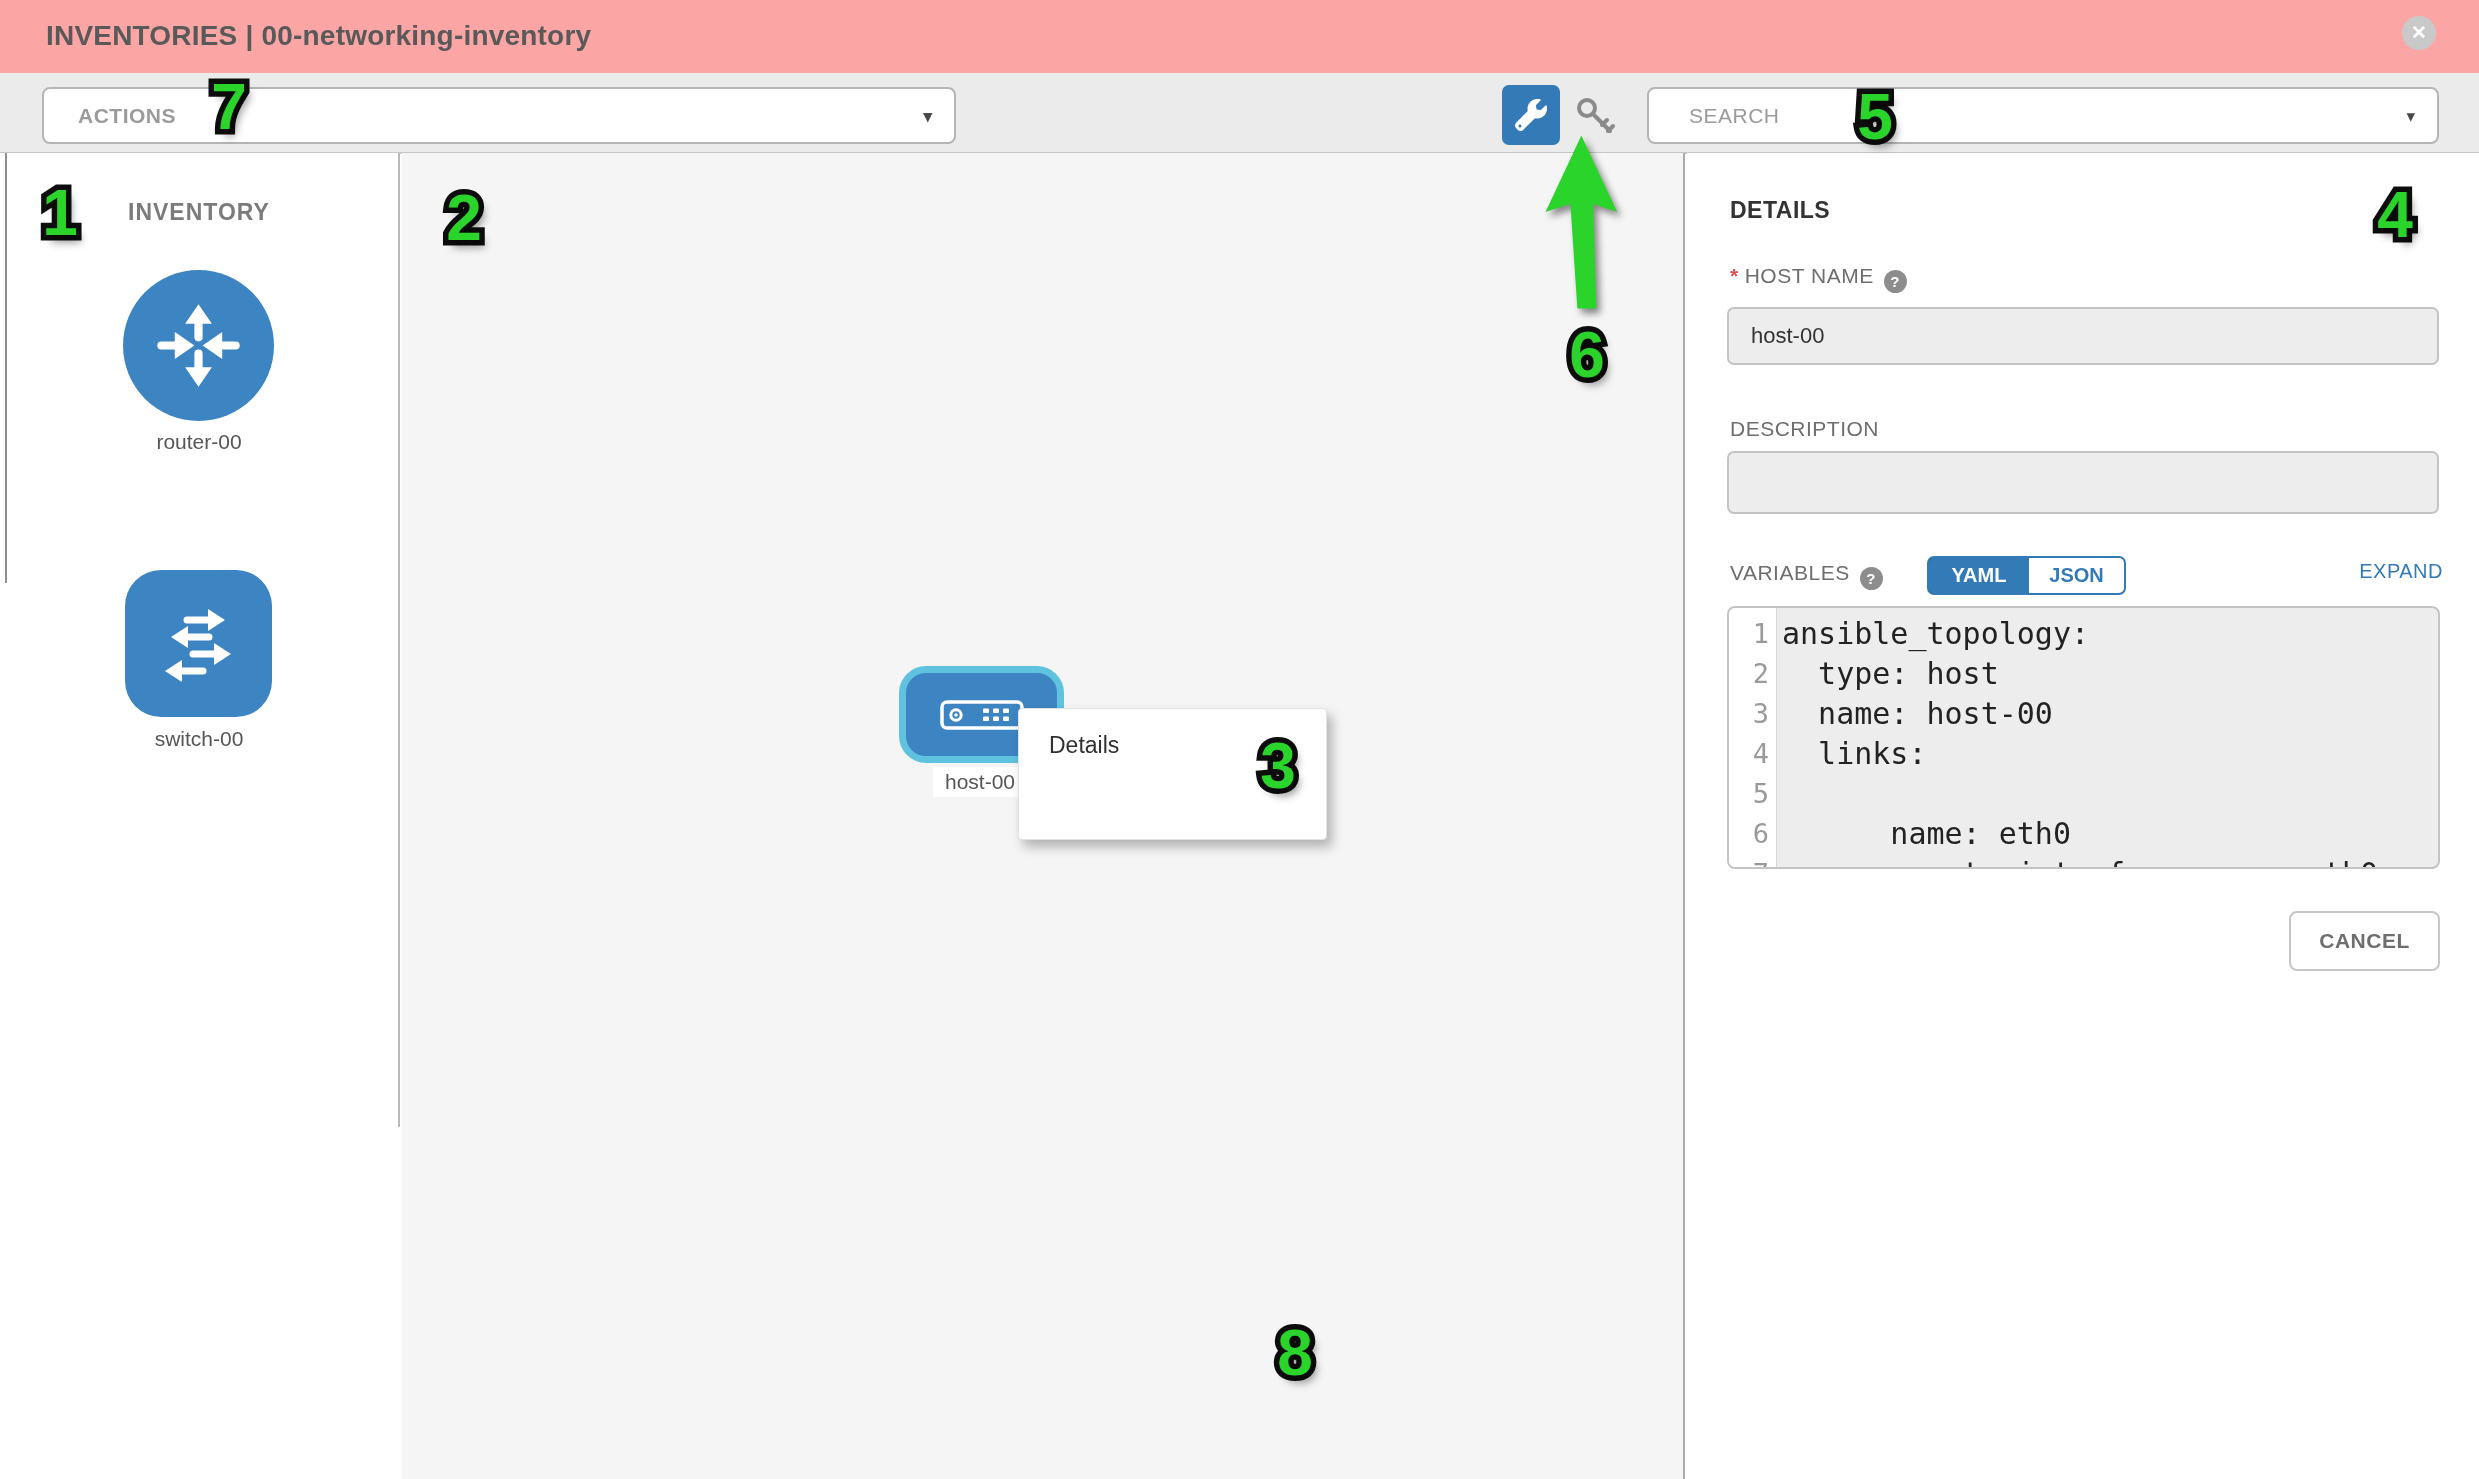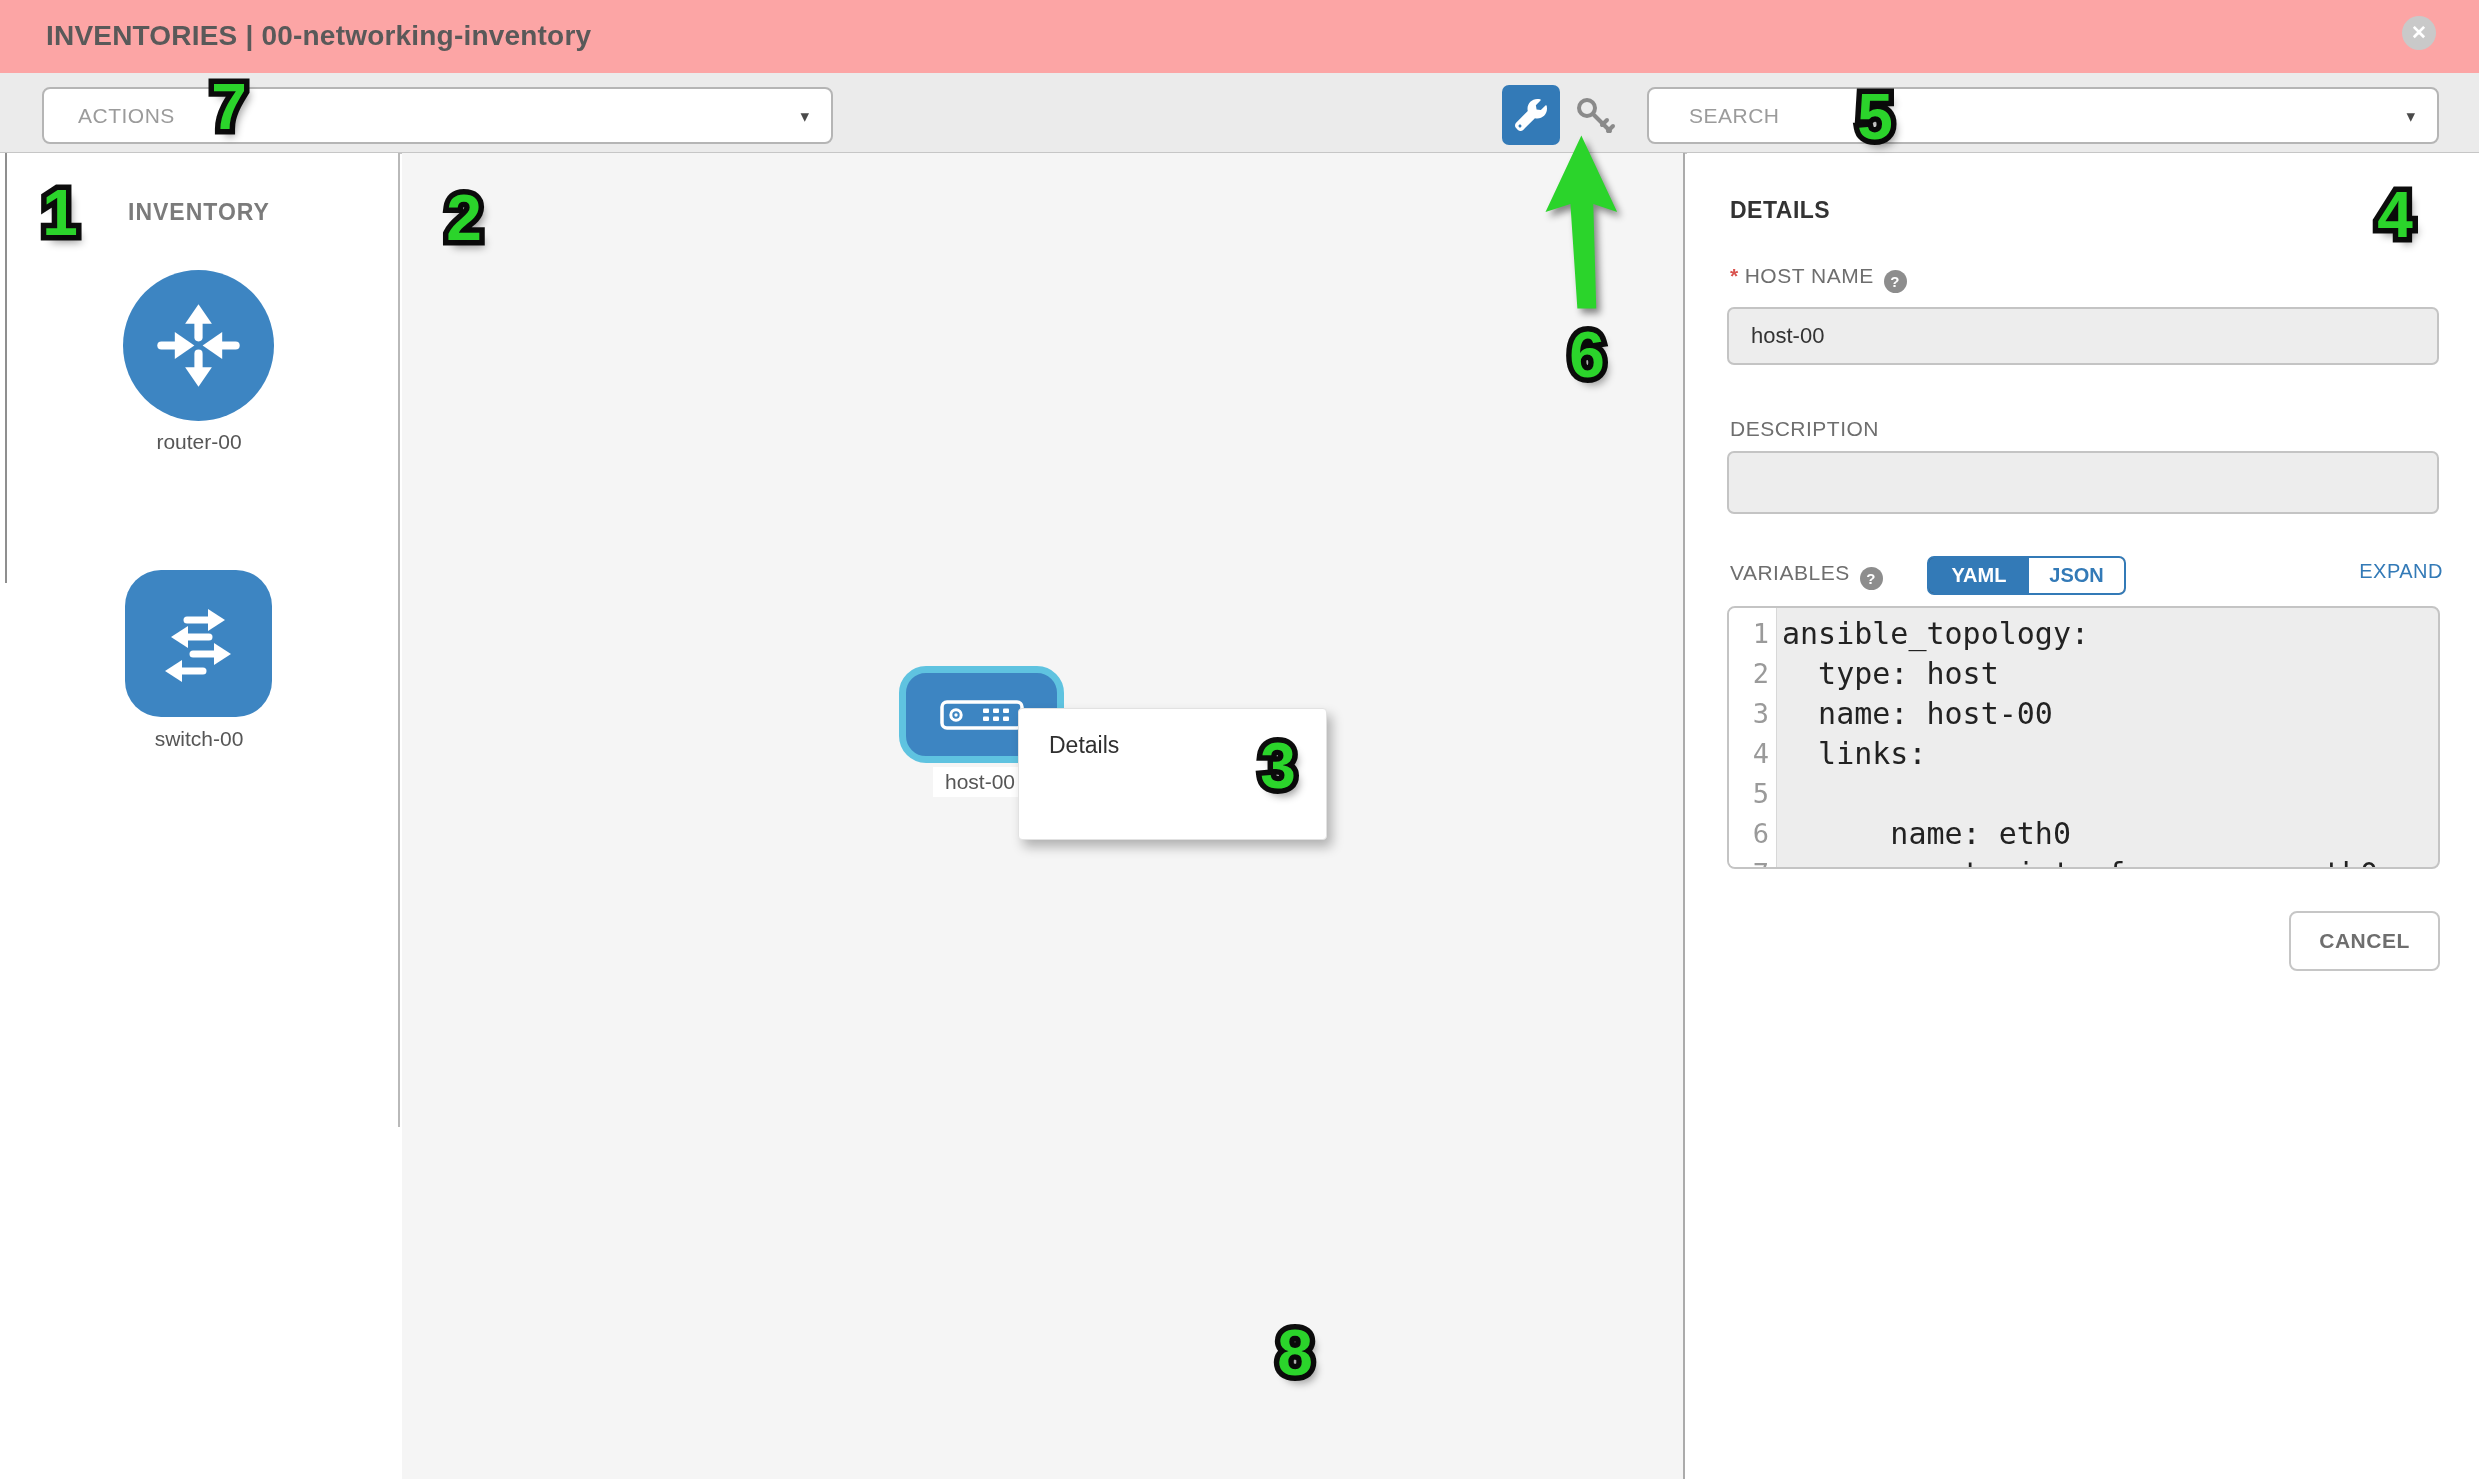--- a/index.html
+++ b/index.html
@@ -10,21 +10,21 @@
   
   .header { position:absolute; left:0; top:0; width:2480px; height:86px; background:#fca5a5; }
   .page-title { position:absolute; left:46px; top:20px; font-size:28px; font-weight:bold; color:#595959; letter-spacing:0.2px; }
   .close-btn { position:absolute; left:2402px; top:16px; width:34px; height:34px; border-radius:50%; background:#c9c9c9; color:#fff; font-size:19px; font-weight:bold; text-align:center; line-height:34px; cursor:pointer; }
 
   
   .toolbar { position:absolute; left:0; top:73px; width:2480px; height:81px; background:#ebebeb; border-bottom:2px solid #c6c6c6; }
   .select-box { position:absolute; top:14px; height:57px; background:#fff; border:2px solid #b5b5b5; border-radius:8px; }
   .select-label { position:absolute; left:34px; top:50%; transform:translateY(-50%); font-size:21px; color:#9b9b9b; letter-spacing:0.5px; }
   .select-caret { position:absolute; right:22px; top:50%; transform:translateY(-50%); font-size:17px; color:#4a4a4a; }
-  .actions-box { left:42px; width:791px; }
+  .actions-box { left:42px; width:914px;font-weight:bold; }
   .search-box { left:1647px; width:792px; }
   .wrench-btn { position:absolute; left:1502px; top:12px; width:58px; height:60px; background:#337ab7; border-radius:7px; display:flex; align-items:center; justify-content:center; }
   .key-btn { position:absolute; left:1570px; top:18px; width:52px; height:52px; display:flex; align-items:center; justify-content:center; }
 
   
   .sidebar { position:absolute; left:0; top:153px; width:400px; height:974px; background:#fff; border-right:2px solid #b9b9b9; }
   .sidebar-edge { position:absolute; left:5px; top:0; width:2px; height:430px; background:#8f8f8f; }
   .inv-title { position:absolute; left:0; top:46px; width:100%; text-align:center; font-size:23px; font-weight:bold; color:#7b7b7b; letter-spacing:1px; }
   .device-icon { margin:0 auto; background:#3d85c2; display:flex; align-items:center; justify-content:center; }
   .router-icon { position:absolute; left:123px; top:117px; width:151px; height:151px; border-radius:50%; }

